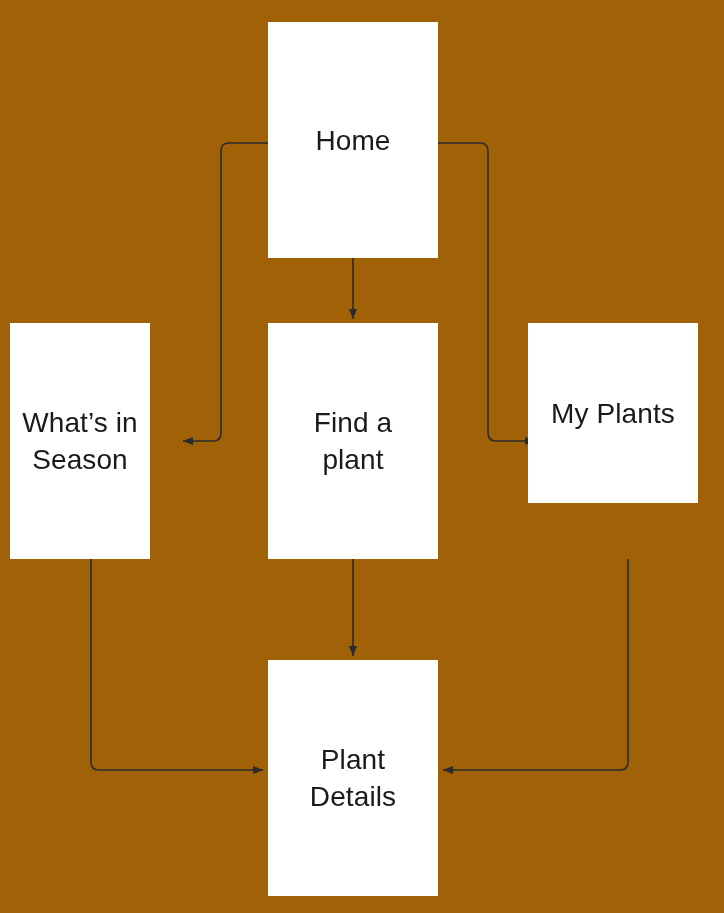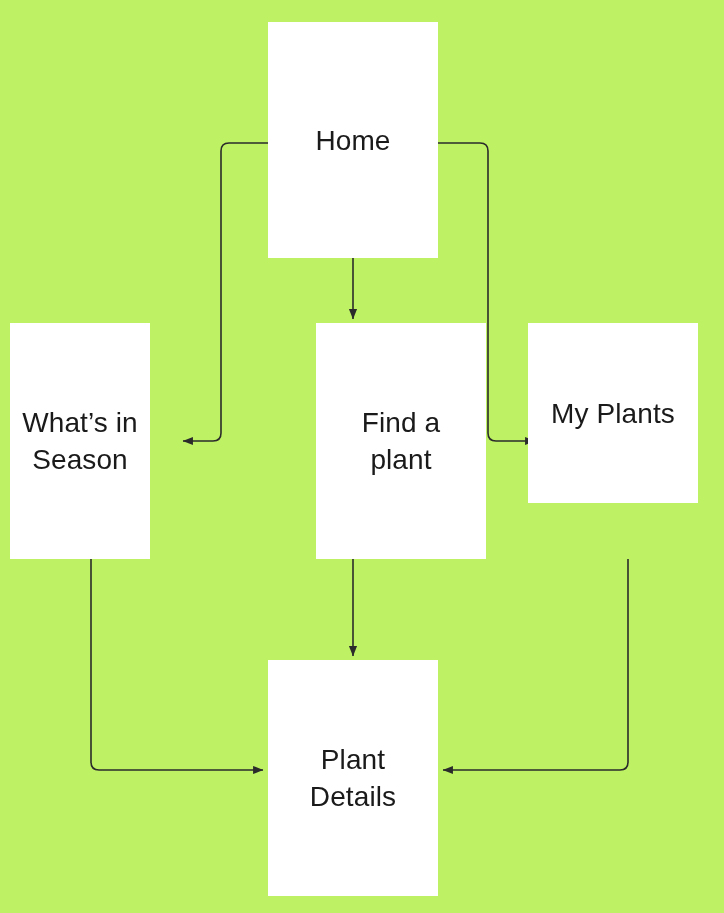--- a/index.html
+++ b/index.html
@@ -10,21 +10,21 @@
     width: 724px;
     height: 913px;
     background: #dedede;
     font-family: "Liberation Sans", sans-serif;
     overflow: hidden;
   }
   #diagram {
     position: relative;
     width: 724px;
     height: 913px;
-    background: #bef264;
+    background: #a16207;
   }
   #connectors {
     position: absolute;
     left: 0;
     top: 0;
     width: 724px;
     height: 913px;
     pointer-events: none;
   }
   .node {
@@ -41,21 +41,21 @@
     line-height: 37px;
     color: #1a1a1a;
     letter-spacing: 0.1px;
     white-space: pre-line;
     font-weight: 400;
   }
 
   
   #node-home      { left: 268px; top:  22px; width: 170px; height: 236px; }
   #node-season    { left:  10px; top: 323px; width: 140px; height: 236px; }
-  #node-find      { left: 268px; top: 323px; width: 170px; height: 236px; margin-left: 48px; }
+  #node-find      { left: 268px; top: 323px; width: 170px; height: 236px; }
   #node-myplants  { left: 528px; top: 323px; width: 170px; height: 180px; }
   #node-details   { left: 268px; top: 660px; width: 170px; height: 236px; }
 </style>
 </head>
 <body>
 
 <div id="diagram">
 
   <svg id="connectors" viewBox="0 0 724 913" width="724" height="913" xmlns="http://www.w3.org/2000/svg">
     <defs>

